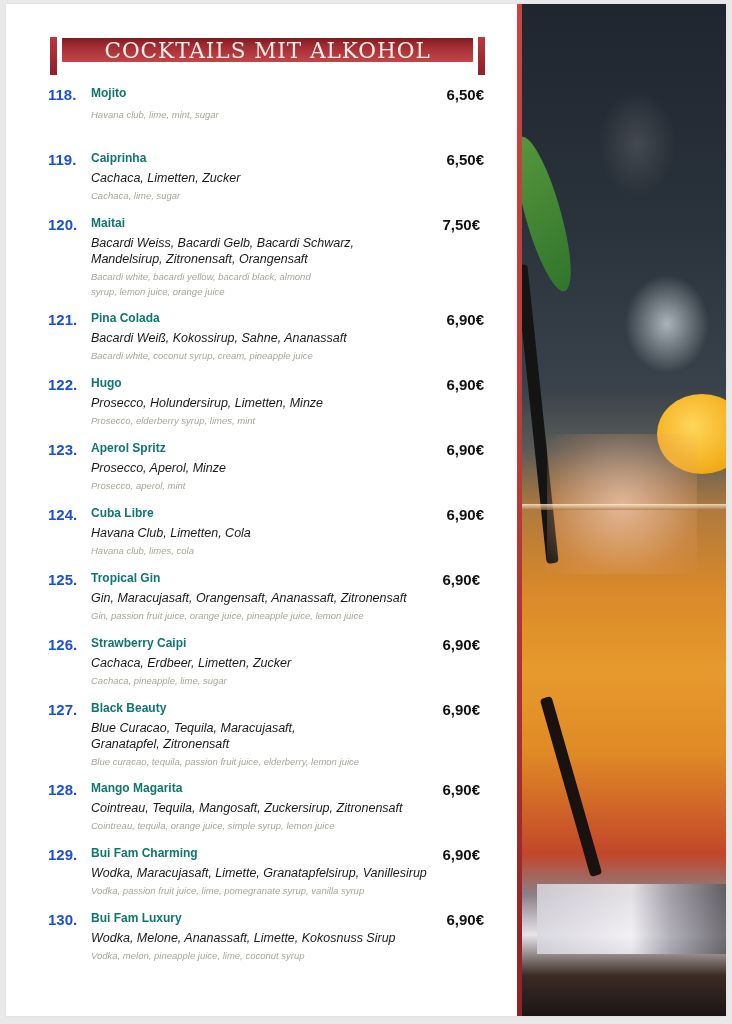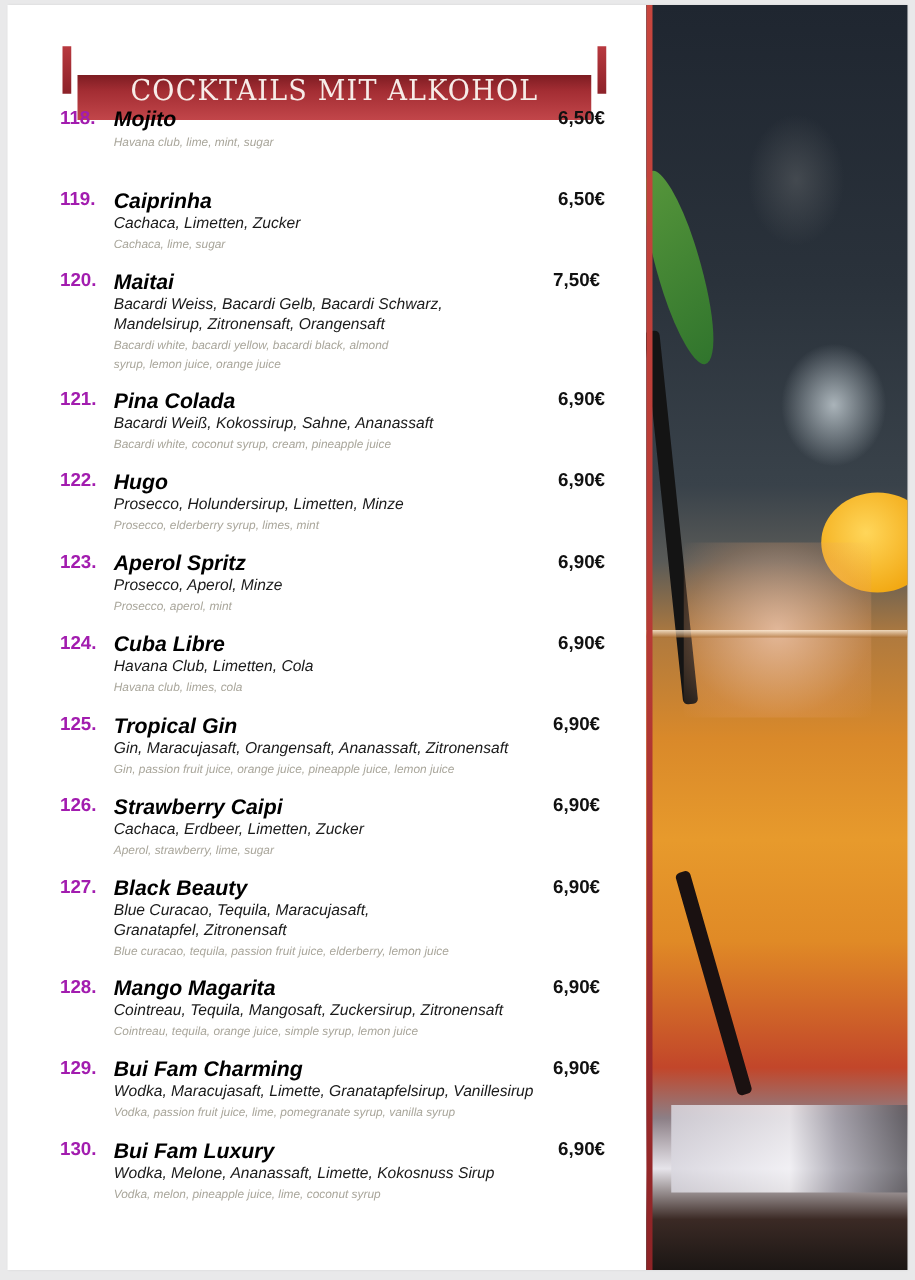--- a/index.html
+++ b/index.html
@@ -16,43 +16,43 @@
   }
   
   .header-wrap { position: absolute; left: 50px; top: 37px; width: 435px; height: 38px; }
   .tick-left, .tick-right {
     position: absolute; top: 0; width: 7px; height: 38px;
     background: linear-gradient(180deg, #b8393f 0%, #9e2a31 60%, #8c2229 100%);
   }
   .tick-left { left: 0; }
   .tick-right { right: 0; }
   .header-bar {
-    position: absolute; left: 12px; right: 12px; top: 1px; height: 36px;
+    position: absolute; left: 12px; right: 12px; top: 1px; height: 24px;
     background: linear-gradient(180deg, #7d1c22 0%, #a32d33 35%, #c2464a 100%);
-    display: flex; align-items: flex-start; justify-content: center; margin-top: 22px;
+    display: flex; align-items: center; justify-content: center;
   }
   .header-title {
     color: #f7ece8;
     font-family: "DejaVu Serif", serif;
     font-size: 23px; letter-spacing: 1px;
     transform: scaleX(0.94);
     white-space: nowrap;
   }
   
   .menu { position: absolute; left: 44px; top: 86px; width: 440px; }
   .item { position: absolute; left: 0; width: 440px; }
   .item-num {
     position: absolute; left: 4px; top: 0; width: 38px;
     font-family: "Liberation Sans", sans-serif; font-weight: bold;
-    font-size: 15px; color: #a21caf;
+    font-size: 15px; color: #1d4ed8;
   }
   .item-name {
     position: absolute; left: 47px; top: 0;
     font-family: "Liberation Sans", sans-serif; font-weight: bold;
-    font-size: 17px; color: #000000; white-space: nowrap; font-style: italic;
+    font-size: 12px; color: #0f766e; white-space: nowrap;
   }
   .item-price {
     position: absolute; right: 0; top: 0;
     font-family: "Liberation Sans", sans-serif; font-weight: bold;
     font-size: 15px; color: #111; white-space: nowrap;
   }
   .item-de {
     position: absolute; left: 47px; top: 19px; width: 360px;
     font-family: "Liberation Sans", sans-serif; font-style: italic;
     font-size: 12.5px; line-height: 16px; color: #1a1a1a;
@@ -201,21 +201,21 @@
       <div class="item-en" style="width:380px">Gin, passion fruit juice, orange juice, pineapple juice, lemon juice</div>
     </div>
   </div>
 
   <div class="item" style="top:550px">
     <span class="item-num">126.</span>
     <span class="item-name">Strawberry Caipi</span>
     <span class="item-price" style="right:4px">6,90€</span>
     <div class="item-de">
       <div>Cachaca, Erdbeer, Limetten, Zucker</div>
-      <div class="item-en">Aperol, strawberry, lime, sugar</div>
+      <div class="item-en">Cachaca, pineapple, lime, sugar</div>
     </div>
   </div>
 
   <div class="item" style="top:615px">
     <span class="item-num">127.</span>
     <span class="item-name">Black Beauty</span>
     <span class="item-price" style="right:4px">6,90€</span>
     <div class="item-de" style="width:230px">
       <div>Blue Curacao, Tequila, Maracujasaft, Granatapfel, Zitronensaft</div>
       <div class="item-en" style="width:380px">Blue curacao, tequila, passion fruit juice, elderberry, lemon juice</div>

